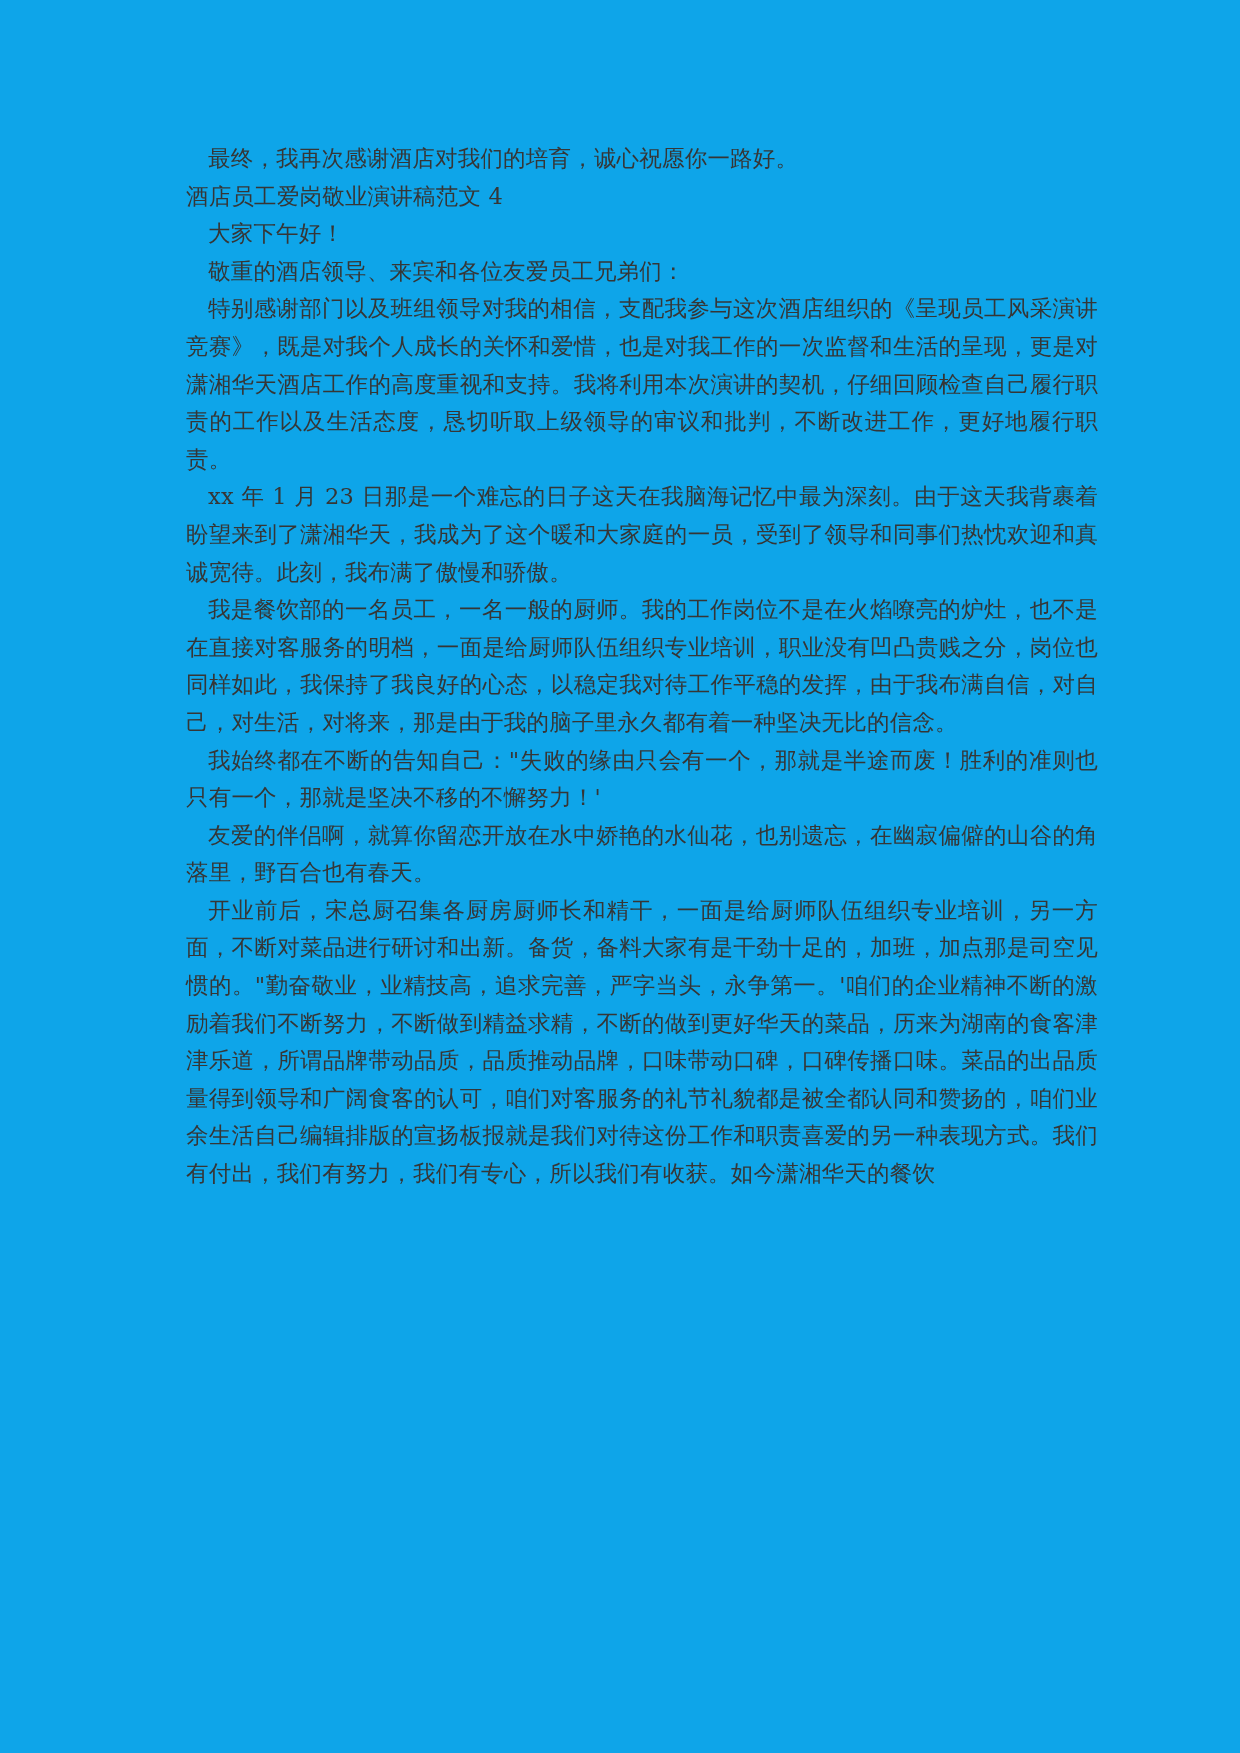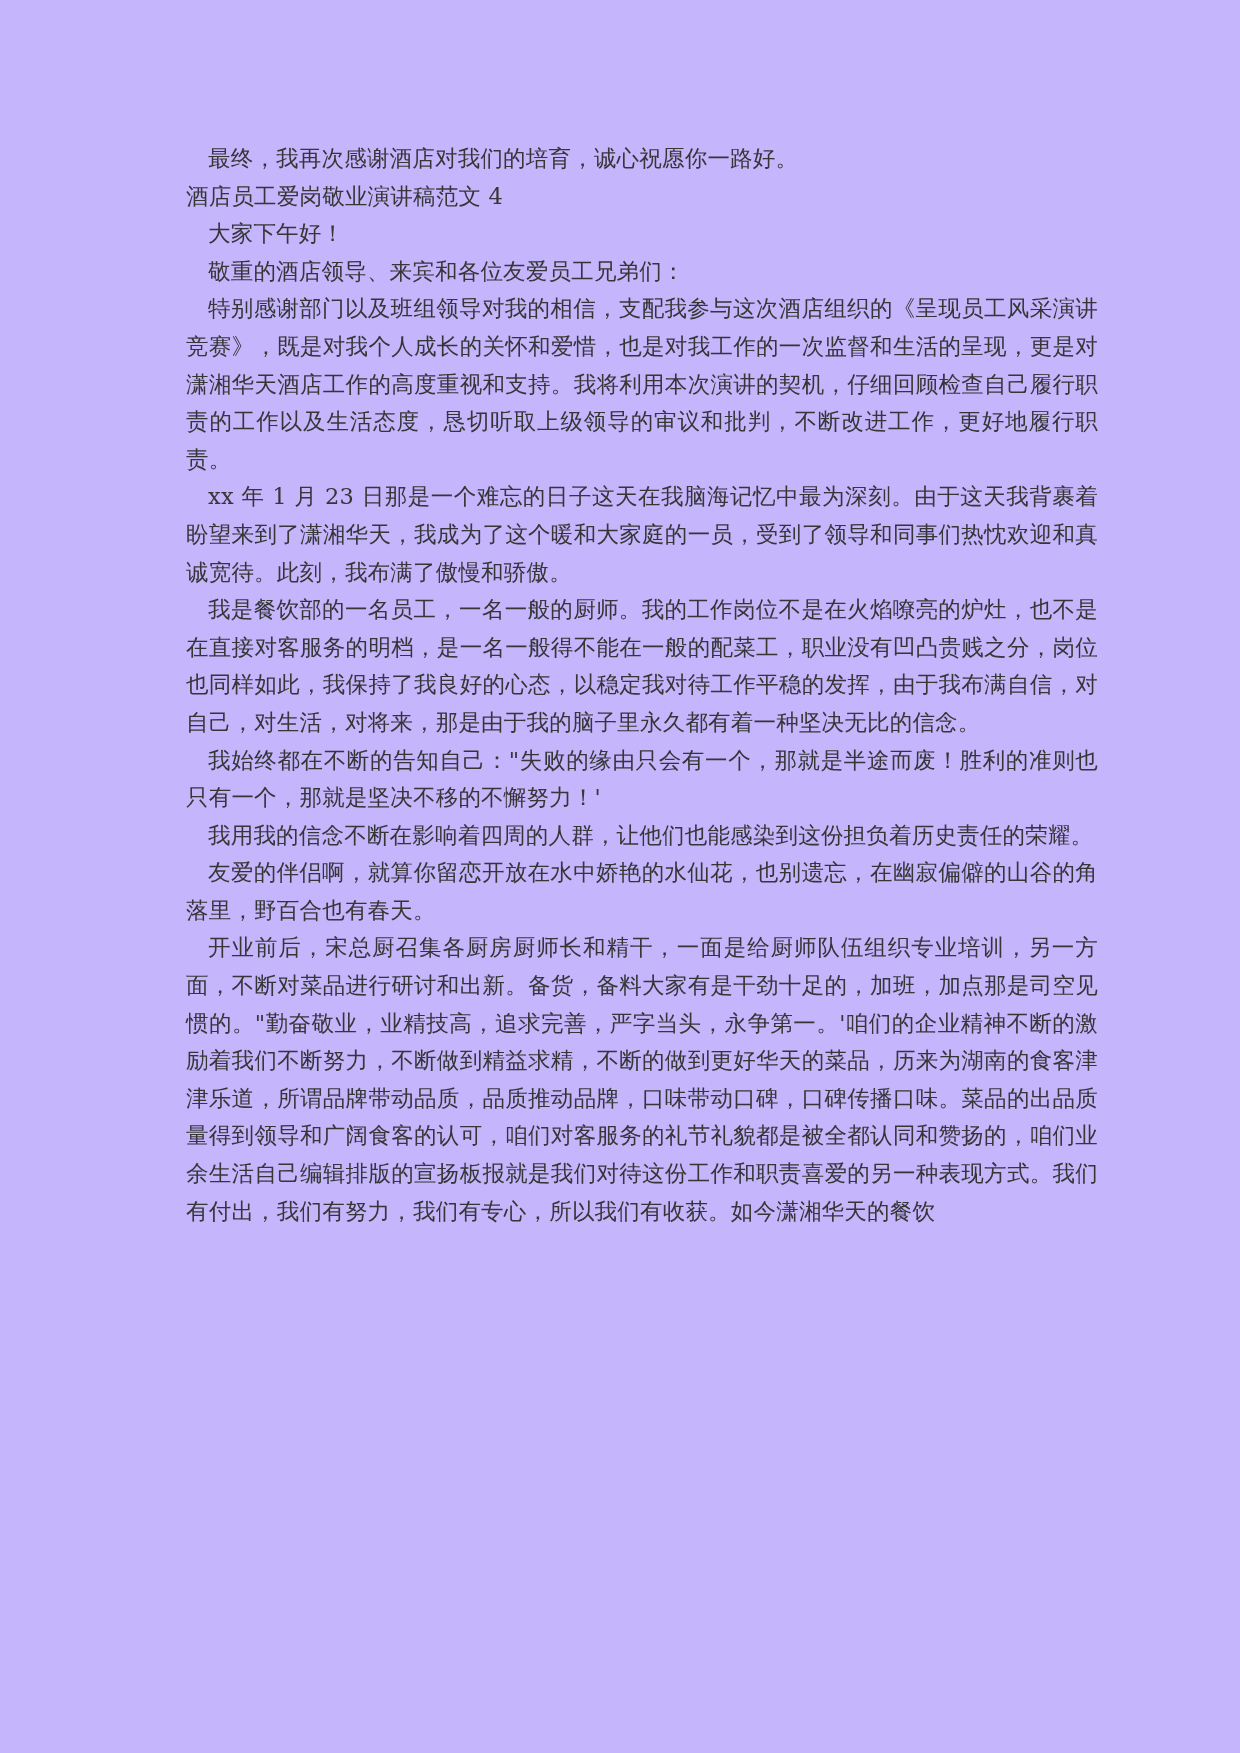--- a/index.html
+++ b/index.html
@@ -31,27 +31,26 @@
     padding: 0;
     text-indent: 22px;
   }
   .para.heading {
     text-indent: 0;
   }
 </style>
 </head>
 <body>
 
-<div class="page" style="background: #c4b5fd;">
+<div class="page" style="background: #0ea5e9;">
   <div class="text-block" id="text-block" style="color: rgb(54, 54, 54);">
       <p class="para">最终，我再次感谢酒店对我们的培育，诚心祝愿你一路好。</p>
       <p class="para heading">酒店员工爱岗敬业演讲稿范文 4</p>
       <p class="para">大家下午好！</p>
       <p class="para">敬重的酒店领导、来宾和各位友爱员工兄弟们：</p>
       <p class="para">特别感谢部门以及班组领导对我的相信，支配我参与这次酒店组织的《呈现员工风采演讲竞赛》，既是对我个人成长的关怀和爱惜，也是对我工作的一次监督和生活的呈现，更是对潇湘华天酒店工作的高度重视和支持。我将利用本次演讲的契机，仔细回顾检查自己履行职责的工作以及生活态度，恳切听取上级领导的审议和批判，不断改进工作，更好地履行职责。</p>
       <p class="para">xx 年 1 月 23 日那是一个难忘的日子这天在我脑海记忆中最为深刻。由于这天我背裹着盼望来到了潇湘华天，我成为了这个暖和大家庭的一员，受到了领导和同事们热忱欢迎和真诚宽待。此刻，我布满了傲慢和骄傲。</p>
-      <p class="para">我是餐饮部的一名员工，一名一般的厨师。我的工作岗位不是在火焰嘹亮的炉灶，也不是在直接对客服务的明档，是一名一般得不能在一般的配菜工，职业没有凹凸贵贱之分，岗位也同样如此，我保持了我良好的心态，以稳定我对待工作平稳的发挥，由于我布满自信，对自己，对生活，对将来，那是由于我的脑子里永久都有着一种坚决无比的信念。</p>
+      <p class="para">我是餐饮部的一名员工，一名一般的厨师。我的工作岗位不是在火焰嘹亮的炉灶，也不是在直接对客服务的明档，一面是给厨师队伍组织专业培训，职业没有凹凸贵贱之分，岗位也同样如此，我保持了我良好的心态，以稳定我对待工作平稳的发挥，由于我布满自信，对自己，对生活，对将来，那是由于我的脑子里永久都有着一种坚决无比的信念。</p>
       <p class="para">我始终都在不断的告知自己："失败的缘由只会有一个，那就是半途而废！胜利的准则也只有一个，那就是坚决不移的不懈努力！'</p>
-      <p class="para">我用我的信念不断在影响着四周的人群，让他们也能感染到这份担负着历史责任的荣耀。</p>
       <p class="para">友爱的伴侣啊，就算你留恋开放在水中娇艳的水仙花，也别遗忘，在幽寂偏僻的山谷的角落里，野百合也有春天。</p>
       <p class="para">开业前后，宋总厨召集各厨房厨师长和精干，一面是给厨师队伍组织专业培训，另一方面，不断对菜品进行研讨和出新。备货，备料大家有是干劲十足的，加班，加点那是司空见惯的。"勤奋敬业，业精技高，追求完善，严字当头，永争第一。'咱们的企业精神不断的激励着我们不断努力，不断做到精益求精，不断的做到更好华天的菜品，历来为湖南的食客津津乐道，所谓品牌带动品质，品质推动品牌，口味带动口碑，口碑传播口味。菜品的出品质量得到领导和广阔食客的认可，咱们对客服务的礼节礼貌都是被全都认同和赞扬的，咱们业余生活自己编辑排版的宣扬板报就是我们对待这份工作和职责喜爱的另一种表现方式。我们有付出，我们有努力，我们有专心，所以我们有收获。如今潇湘华天的餐饮</p>
     </div>
 </div>
 
 </body></html>

